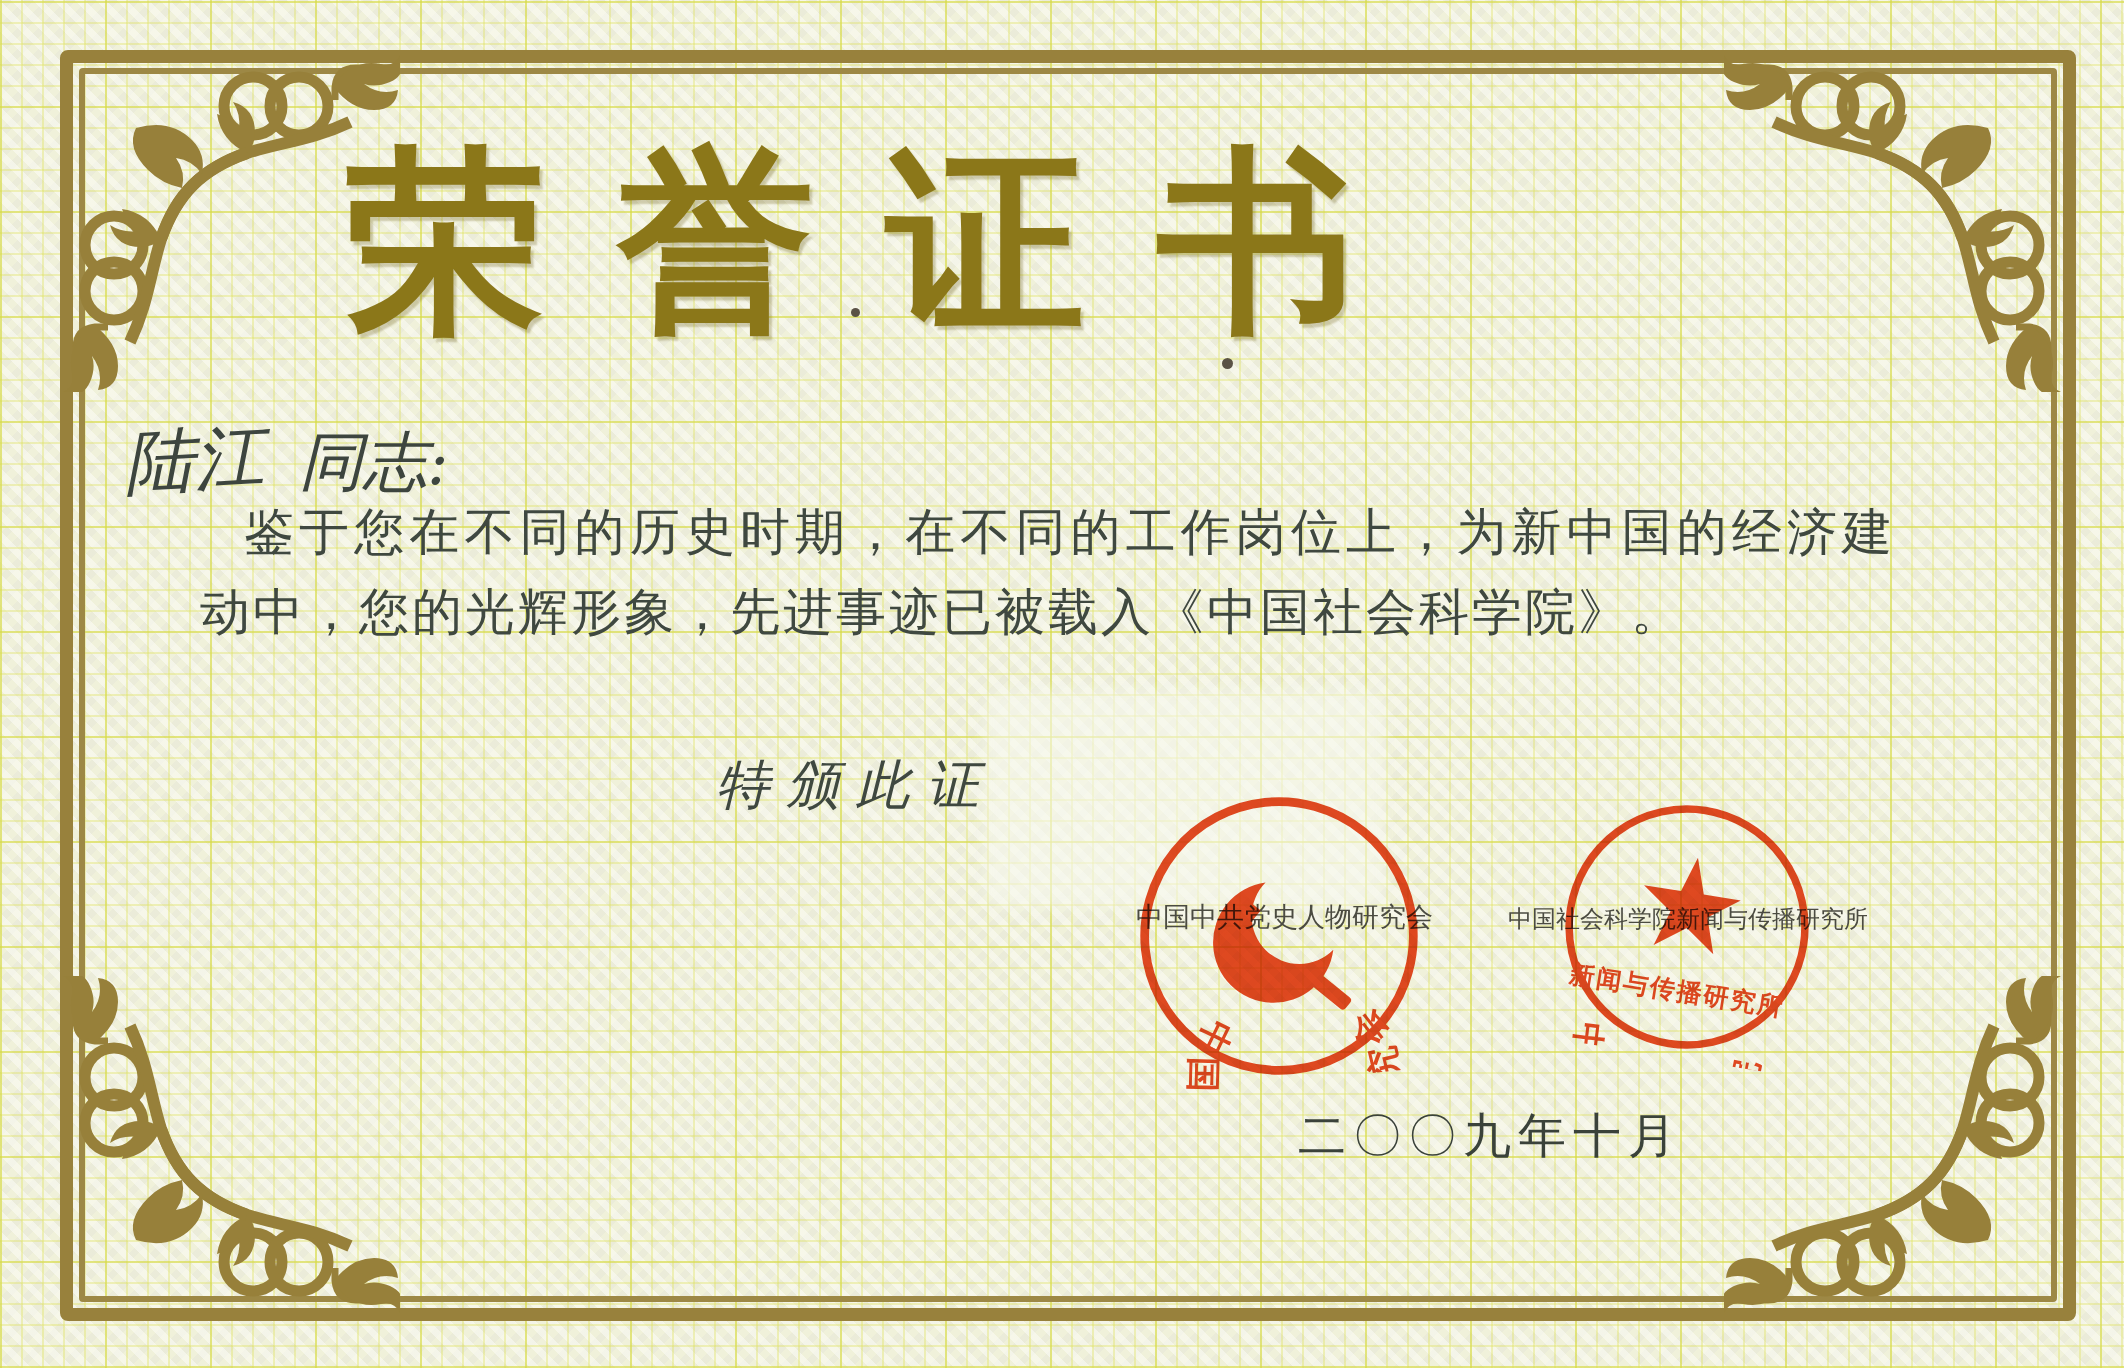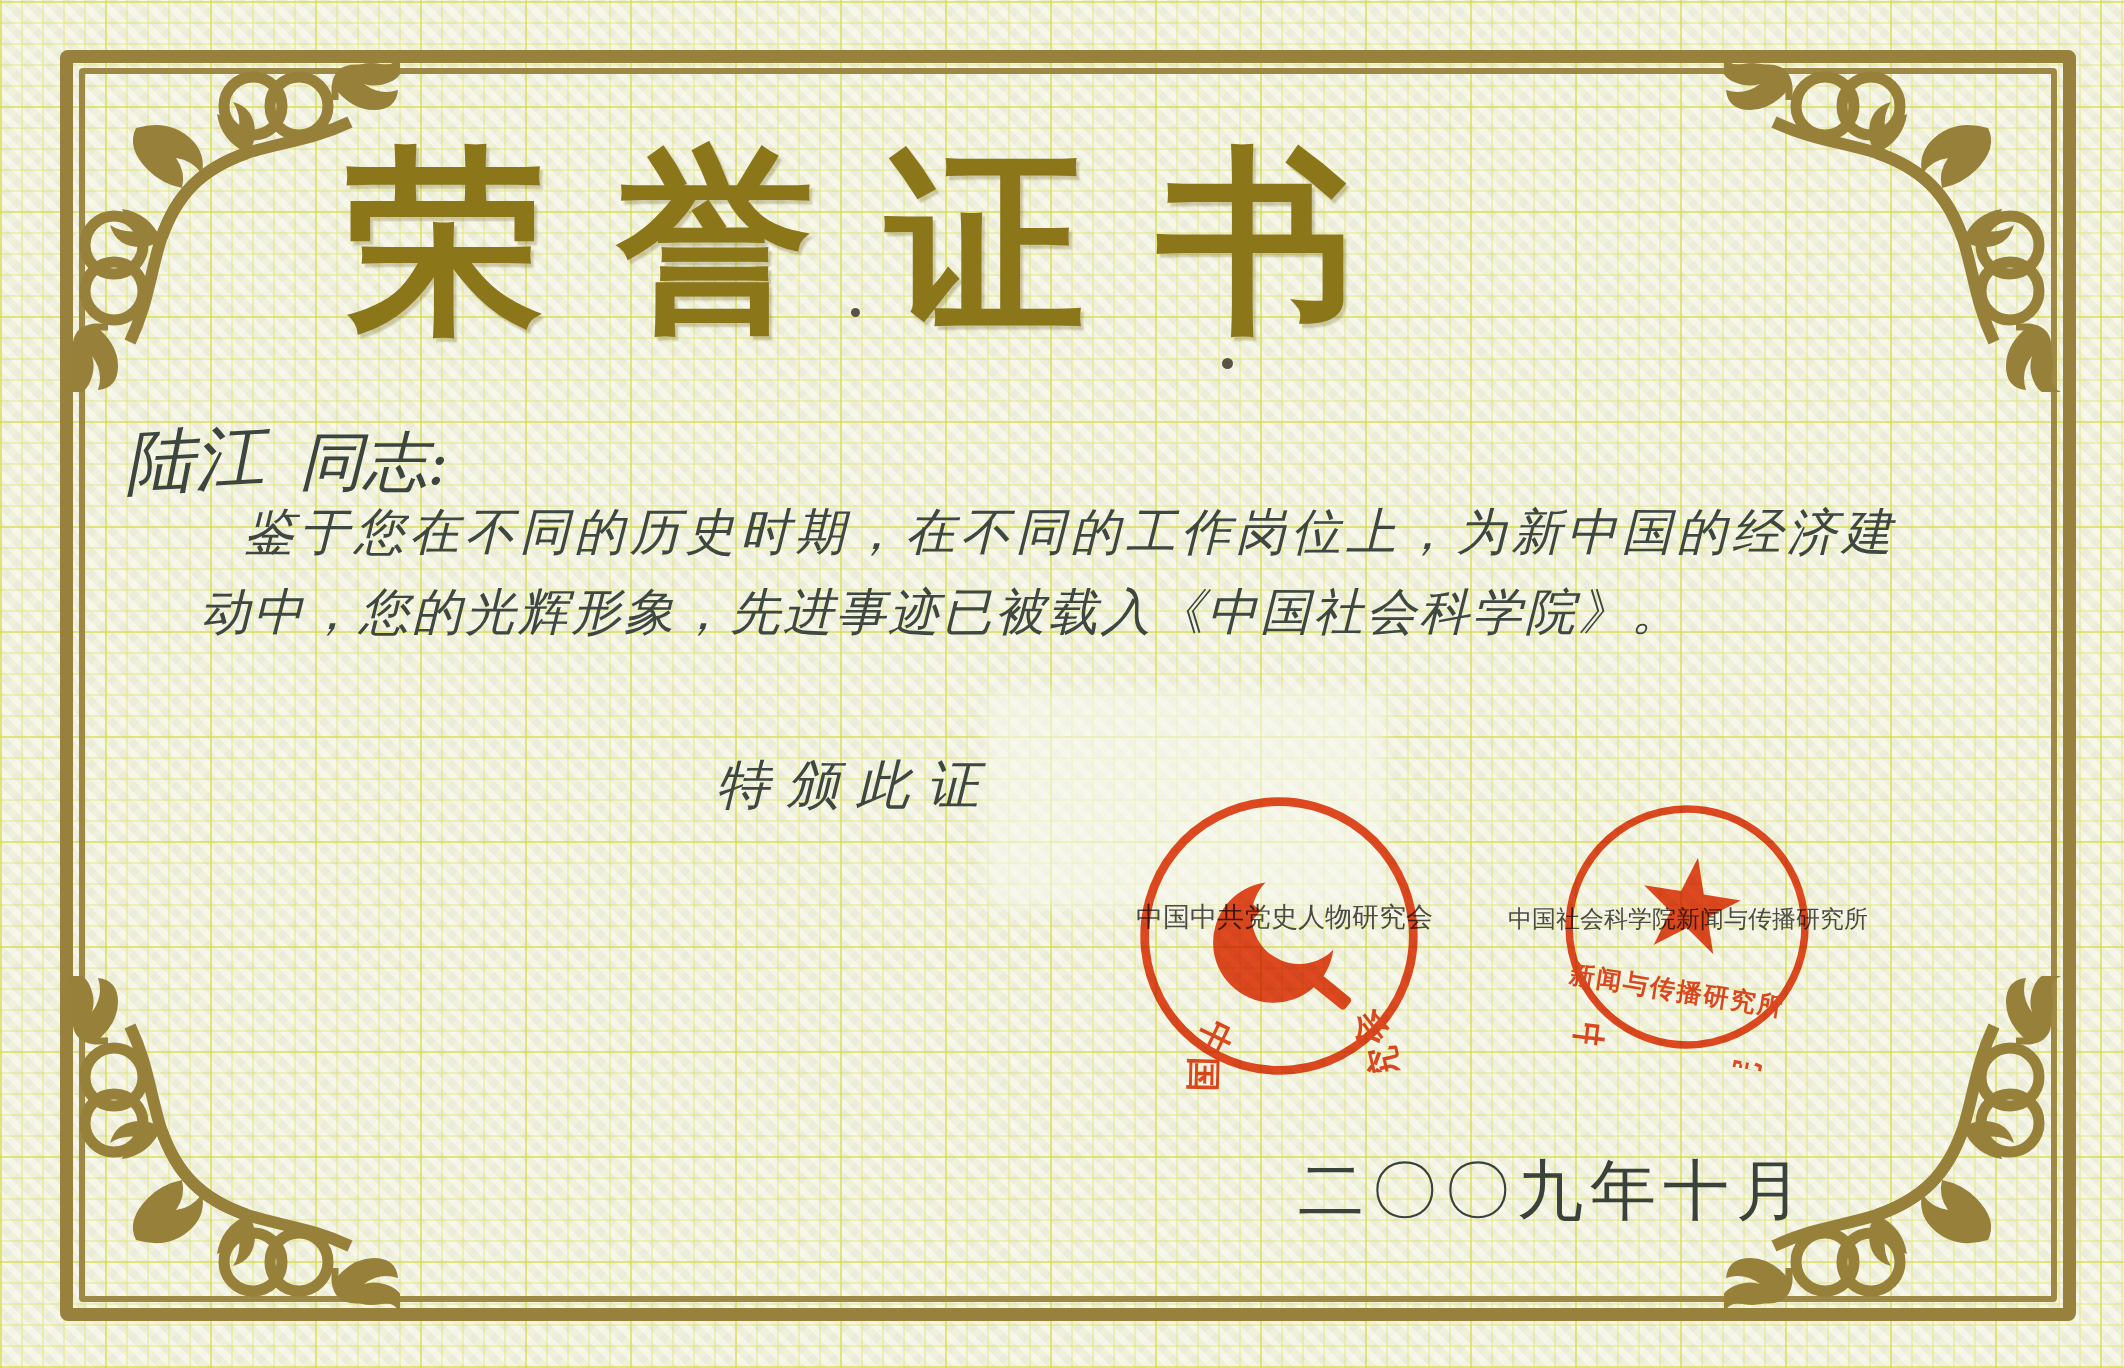--- a/index.html
+++ b/index.html
@@ -41,35 +41,35 @@
   }
   .salutation{
     position:absolute;left:124px;top:414px;z-index:2;color:#3d453f;
     font-family:"DejaVu Serif",serif;font-style:italic;white-space:nowrap;
   }
   .salutation .recipient{font-size:70px;display:inline-block;transform:rotate(-3deg);}
   .salutation .honorific{font-size:64px;margin-left:30px;}
 
   .body-text{
     position:absolute;left:200px;top:492px;width:1695px;z-index:2;
-    font-family:"DejaVu Serif",serif;font-style:italic;
+    font-family:"DejaVu Serif",serif;
     font-size:50px;line-height:80px;letter-spacing:3px;color:#3f4840;
   }
   .bline{white-space:nowrap;}
   .bline.j{text-align:justify;text-align-last:justify;white-space:normal;}
   .bline.first{text-indent:44px;}
 
   .closing{
     position:absolute;left:716px;top:750px;z-index:2;color:#3f4840;
     font-family:"DejaVu Serif",serif;font-style:italic;
     font-size:53px;letter-spacing:17px;white-space:nowrap;
   }
   .date{
-    position:absolute;left:1298px;top:1146px;z-index:4;color:#3a423a;
-    font-family:Liberation Sans, sans-serif;font-size:66px;letter-spacing:7px;white-space:nowrap;
+    position:absolute;left:1298px;top:1104px;z-index:4;color:#3a423a;
+    font-family:Liberation Sans, sans-serif;font-size:48px;letter-spacing:7px;white-space:nowrap;
   }
 
   .printed-name{
     position:absolute;z-index:4;color:#4b4b41;font-family:"DejaVu Serif",serif;white-space:nowrap;
   }
   .printed-name.left{left:1136px;top:899px;font-size:27px;}
   .printed-name.right{left:1508px;top:903px;font-size:24px;}
 
   
   .seal{position:absolute;z-index:5;mix-blend-mode:multiply;opacity:.93;}

